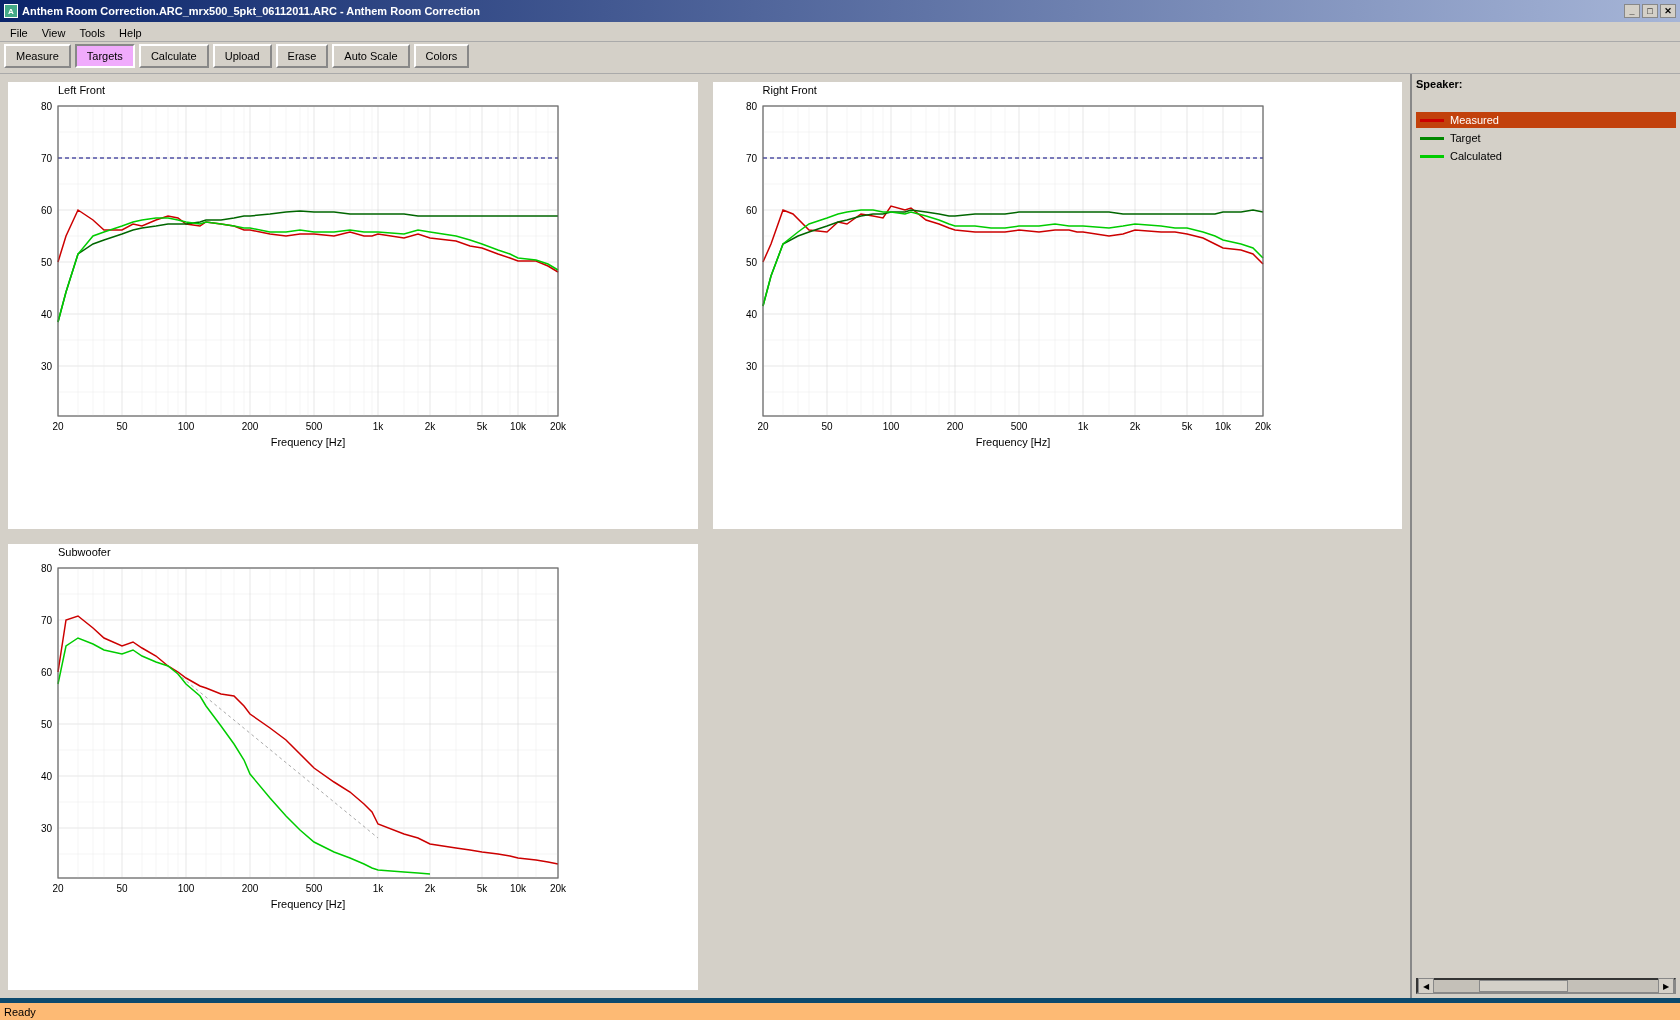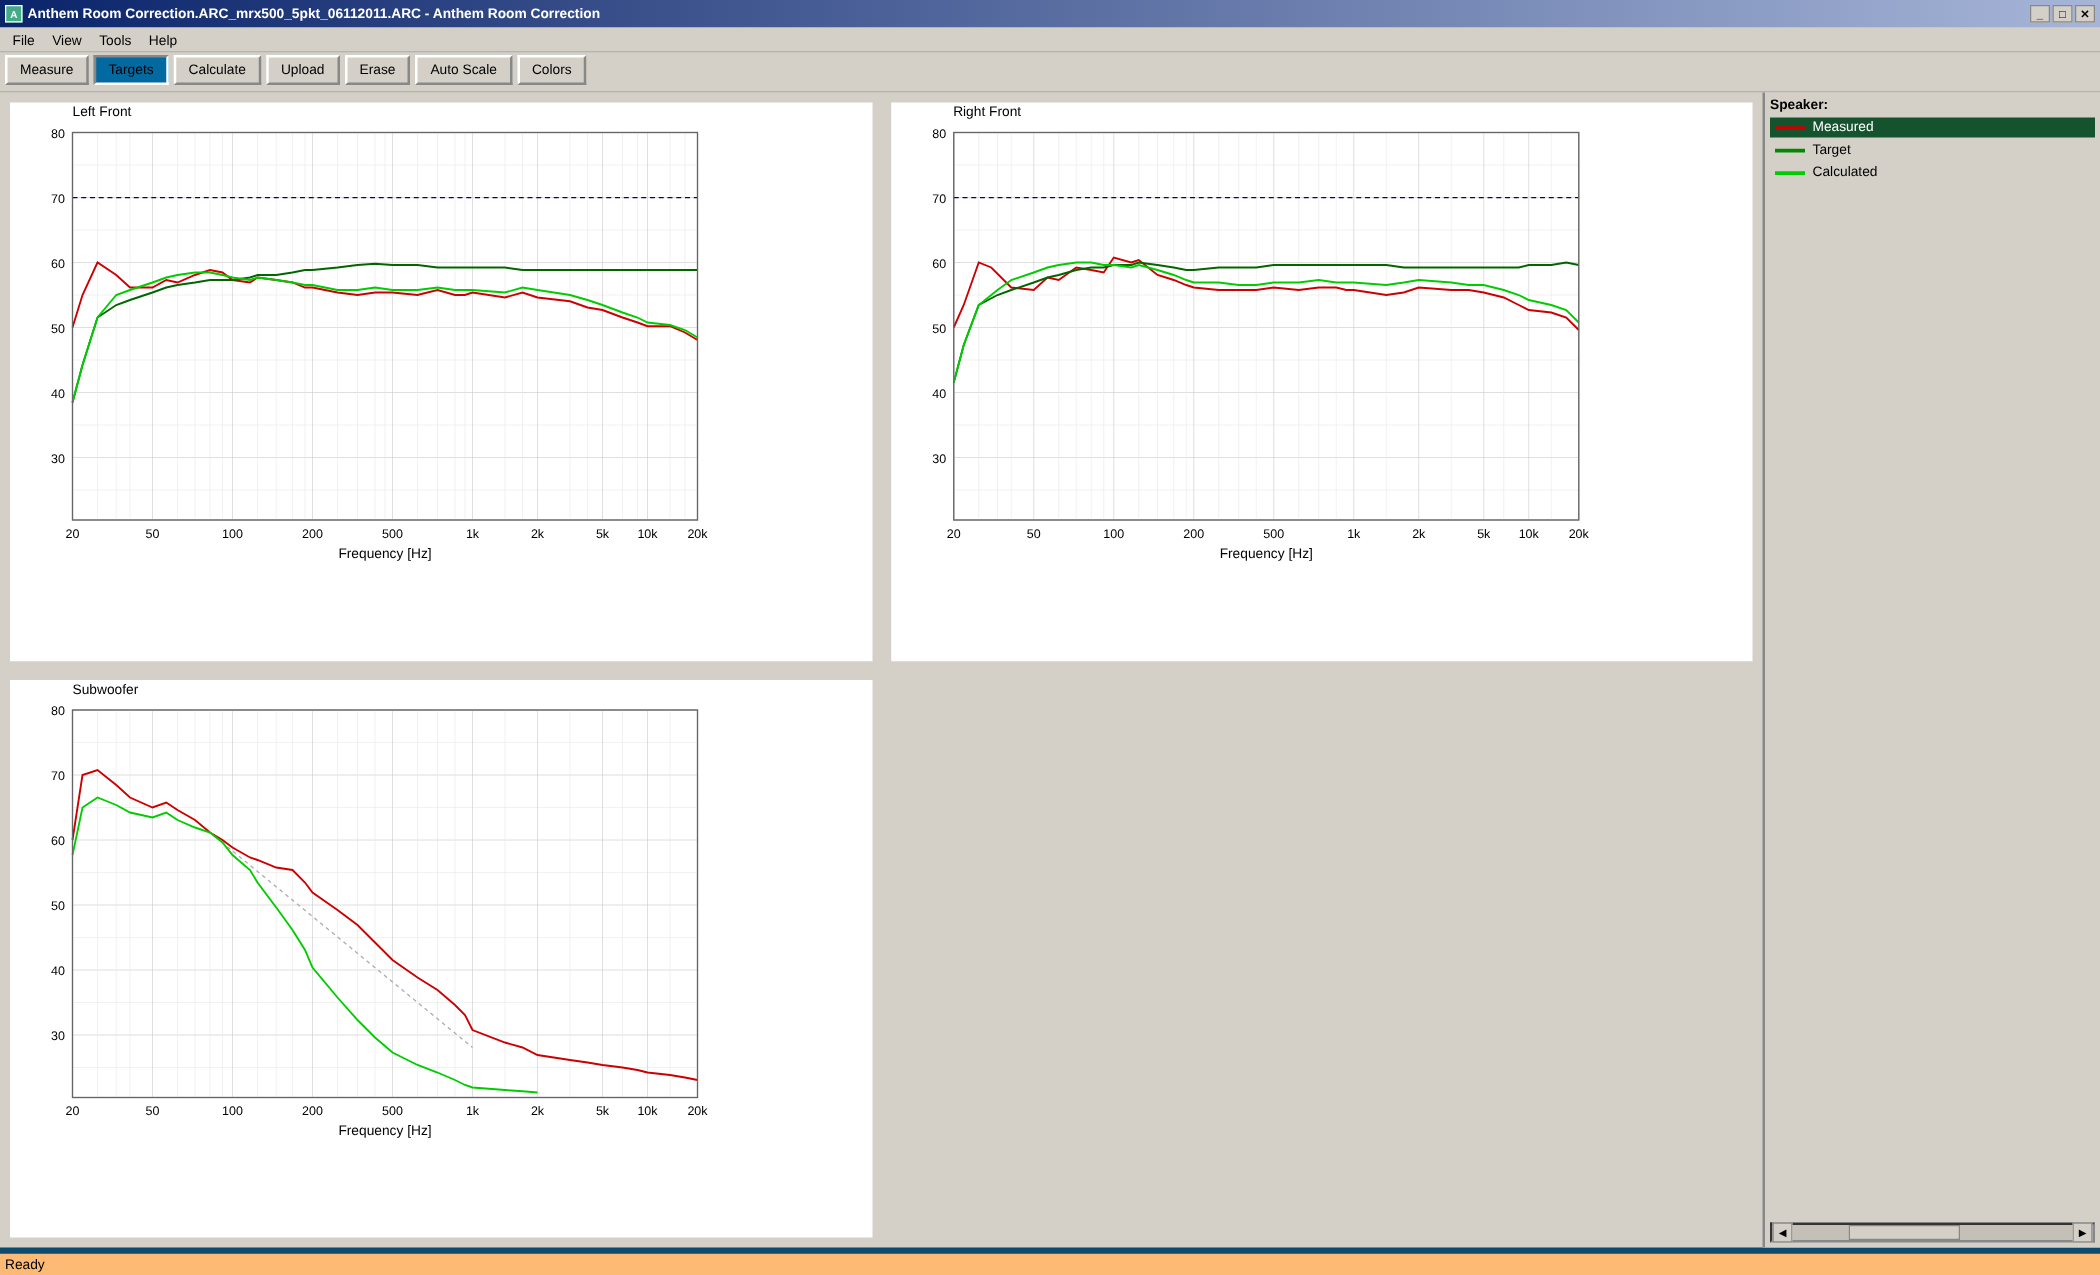--- a/index.html
+++ b/index.html
@@ -90,21 +90,21 @@
       border: 2px solid;
       border-color: #fff #888 #888 #fff;
       font-size: 11px;
       cursor: pointer;
       display: flex;
       align-items: center;
       justify-content: center;
     }
     .toolbar-btn.active {
       border-color: #888 #fff #fff #888;
-      background: #0369a1;
+      background: #f0abfc;
     }
 
     
     .main-content {
       display: flex;
       height: calc(1020px - 22px - 20px - 32px - 22px);
       background: #d4d0c8;
     }
 
     
@@ -151,22 +151,23 @@
     }
 
     .legend-item {
       display: flex;
       align-items: center;
       gap: 6px;
       padding: 2px 4px;
       margin-bottom: 2px;
     }
     .legend-item.selected {
-      background: #14532d;
+      background: #c2410c;
       color: white;
+      margin-top: 18px;
     }
 
     .legend-color {
       width: 24px;
       height: 3px;
       flex-shrink: 0;
     }
 
     .legend-label {
       font-size: 11px;

